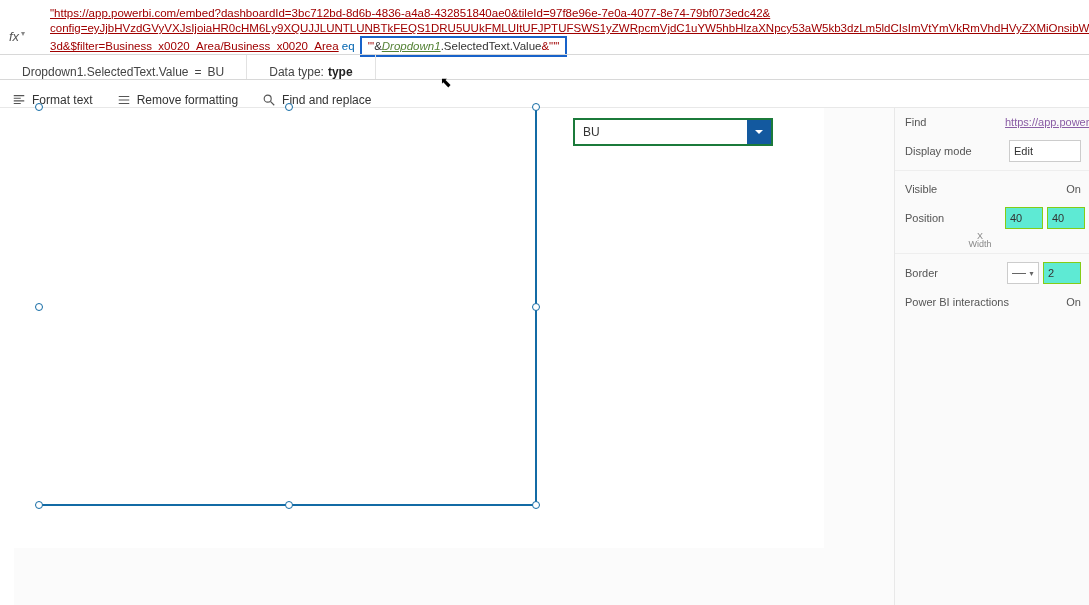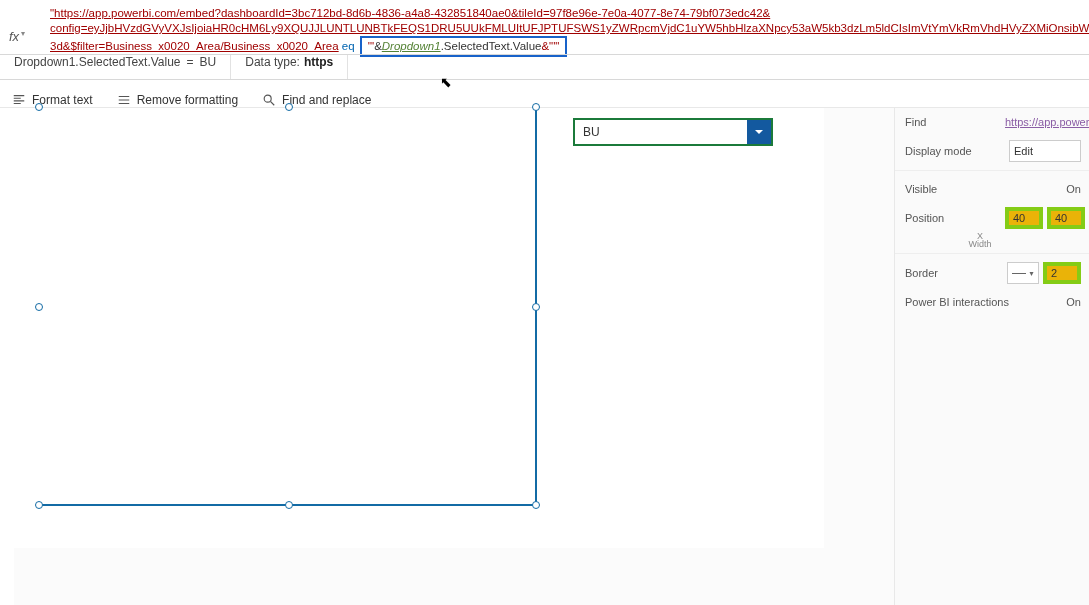--- a/index.html
+++ b/index.html
@@ -13,21 +13,21 @@
   .formula-content .str { color: #a00000; }
   .formula-content .link { color: #a00000; text-decoration: underline; }
   .formula-content .kw { color: #0064b0; }
   .highlight-exp { display: inline-block; border: 2px solid #1862c9; padding: 1px 6px; margin-left: 2px; }
   .highlight-exp .ident { color: #548235; font-style: italic; text-decoration: underline; }
   .highlight-exp .prop { color: #333; }
   .highlight-exp .amp { color: #333; }
 
   
   .result-bar { position: absolute; top: 54px; left: 0; right: 0; height: 26px; border-top: 1px solid #d8d8d8; border-bottom: 1px solid #d8d8d8; display: flex; align-items: center; font-size: 12px; color: #444; }
-  .result-seg { padding: 0 14px; height: 100%; display: flex; align-items: flex-start; border-right: 1px solid #e2e2e2; }
+  .result-seg { padding: 0 22px; height: 100%; display: flex; align-items: flex-end; border-right: 1px solid #e2e2e2; }
   .result-seg b { font-weight: 600; color: #222; margin-left: 4px; }
   .result-seg .eq { margin: 0 6px; }
 
   
   .toolbar { position: absolute; top: 80px; left: 0; right: 0; height: 28px; display: flex; align-items: center; border-bottom: 1px solid #e8e8e8; font-size: 12px; color: #333; }
   .tb-btn { display: flex; align-items: flex-end; padding: 0 12px; height: 100%; cursor: pointer; }
   .tb-btn svg, .tb-btn .ic { margin-right: 6px; }
   .cursor-ptr { position: absolute; top: 74px; left: 440px; font-size: 14px; color: #000; pointer-events: none; }
 
   
@@ -46,21 +46,21 @@
   .dropdown-ctl .dd-text { flex: 1; padding: 0 8px; font-size: 12px; color: #333; }
   .dropdown-ctl .dd-arrow { width: 24px; height: 100%; background: #13599f; display: flex; align-items: center; justify-content: center; }
   .dropdown-ctl .dd-arrow svg path { fill: #fff; }
 
   
   .prop-panel { position: absolute; top: 108px; right: 0; width: 195px; bottom: 0; background: #fafafa; border-left: 1px solid #e8e8e8; font-size: 11px; color: #555; }
   .prop-row { display: flex; align-items: center; padding: 4px 8px 4px 10px; min-height: 28px; }
   .prop-row .pl { flex: 0 0 100px; }
   .prop-row .pv { flex: 1; display: flex; align-items: center; justify-content: flex-end; gap: 4px; }
   .prop-row .pv.link { color: #8a5da5; text-decoration: underline; font-size: 11px; cursor: pointer; }
-  .prop-input { width: 38px; height: 22px; border: 4px solid #84cc16; background: #eab308; font-size: 11px; padding: 0 4px; text-align: left; color: #333; }
+  .prop-input { width: 38px; height: 22px; border: 1px solid #84cc16; background: #5eead4; font-size: 11px; padding: 0 4px; text-align: left; color: #333; }
   .prop-select { width: 72px; height: 22px; border: 1px solid #ccc; background: #fff; font-size: 11px; padding: 0 4px; color: #333; }
   .sub-label { font-size: 9px; color: #888; text-align: center; padding-right: 24px; margin-top: -2px; }
   .sub-label2 { font-size: 9px; color: #888; text-align: center; padding-right: 24px; margin-top: -2px; }
   .divider { height: 1px; background: #eee; margin: 4px 0; }
   .border-style { width: 32px; height: 22px; border: 1px solid #ccc; background: #fff; display: flex; align-items: center; justify-content: center; font-size: 10px; color: #666; }
   .border-style .dash { border-top: 1px solid #666; width: 14px; margin-right: 3px; }
   .border-style .chv { font-size: 8px; }
 </style>
 </head>
 <body>
@@ -78,21 +78,21 @@
 </div>
 
 <div class="result-bar">
   <div class="result-seg">
     <span>Dropdown1.SelectedText.Value</span>
     <span class="eq">=</span>
     <span>BU</span>
   </div>
   <div class="result-seg">
     <span>Data type:</span>
-    <b>https</b>
+    <b>type</b>
   </div>
 </div>
 
 <div class="toolbar">
   <div class="tb-btn">
     <svg class="ic" width="14" height="14" viewBox="0 0 16 16">
         <path d="M2 3h12M2 6h8M2 9h12M2 12h8" stroke="#555" stroke-width="1.3" fill="none"></path>
       </svg>
     <span>Format text</span>
   </div>

